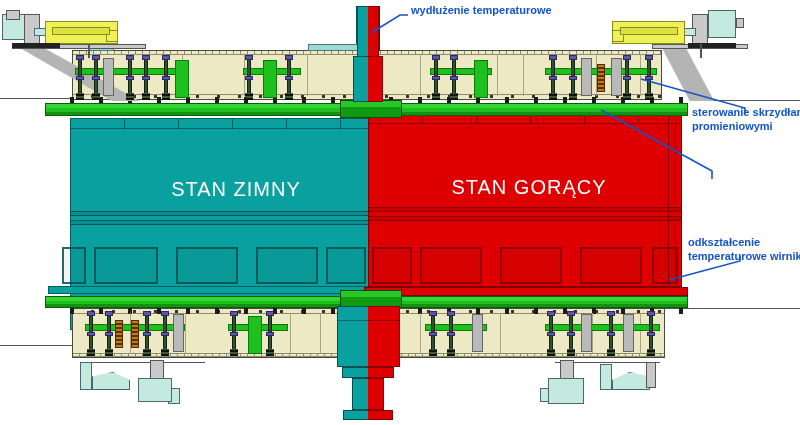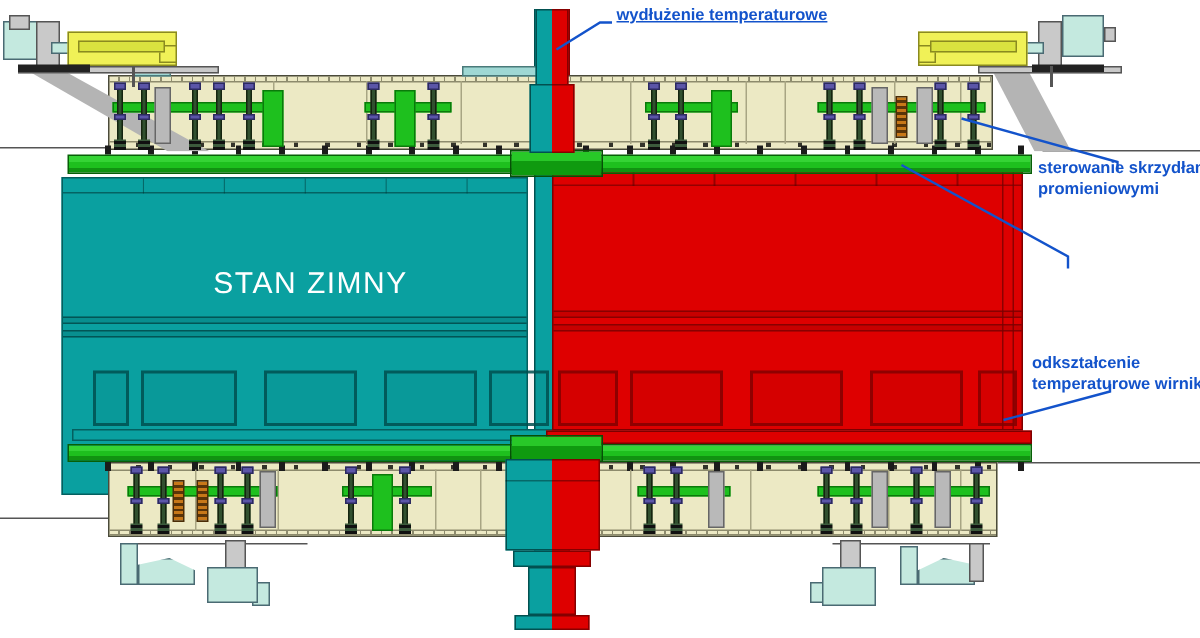--- a/index.html
+++ b/index.html
@@ -69,34 +69,35 @@
 <div id="stage">
 
   <div class="abs shaft-cold" style="left:356px;top:6px;width:12px;height:414px;z-index:1;"></div>
   <div class="abs shaft-hot" style="left:368px;top:6px;width:12px;height:414px;z-index:1;"></div>
 
   <div class="abs thinline" style="left:0;top:98px;width:143px;height:1px;z-index:2;"></div>
   <div class="abs thinline" style="left:695px;top:100px;width:105px;height:1px;z-index:2;"></div>
   <div class="abs thinline" style="left:0;top:345px;width:72px;height:1px;z-index:2;"></div>
   <div class="abs thinline" style="left:665px;top:308px;width:135px;height:1px;z-index:2;"></div>
 
-  <div class="abs body-cold" style="left:41px;top:118px;width:311px;height:212px;z-index:3;">
+  <div class="abs body-cold" style="left:70px;top:118px;width:311px;height:212px;z-index:3;">
     <div class="abs band-cold" style="left:0;top:0;width:100%;height:10px;"></div>
     <div class="abs seam-cold" style="left:0;top:92px;width:100%;height:5px;"></div>
     <div class="abs seam-cold" style="left:0;top:101px;width:100%;height:5px;"></div>
     <div class="abs state-label" style="left:165px;top:59px;">STAN ZIMNY</div>
   </div>
   <div class="abs ledge-cold" style="left:48px;top:286px;width:324px;height:8px;z-index:3;"></div>
 
   <div class="abs body-hot" style="left:368px;top:113px;width:314px;height:174px;z-index:3;">
     <div class="abs band-hot" style="left:0;top:0;width:100%;height:10px;"></div>
     <div class="abs seam-hot" style="left:0;top:93px;width:100%;height:5px;"></div>
     <div class="abs seam-hot" style="left:0;top:102px;width:100%;height:5px;"></div>
     <div class="abs" style="left:299px;top:0;width:1px;height:100%;background:rgba(120,0,0,.8);"></div>
     <div class="abs" style="left:306px;top:0;width:1px;height:100%;background:rgba(120,0,0,.8);"></div>
+    <div class="abs state-label" style="left:160px;top:62px;">STAN GORĄCY</div>
   </div>
   <div class="abs ledge-hot" style="left:364px;top:287px;width:324px;height:9px;z-index:3;"></div>
 
   <div class="abs rail-bolts" style="left:45px;top:97px;width:643px;height:6px;z-index:5;"></div>
   <div class="abs rail" style="left:45px;top:103px;width:643px;height:13px;z-index:5;"></div>
   <div class="abs rail-bolts" style="left:45px;top:308px;width:643px;height:6px;z-index:5;"></div>
   <div class="abs rail" style="left:45px;top:296px;width:643px;height:12px;z-index:5;"></div>
   <div class="abs rail-junction" style="left:340px;top:100px;width:62px;height:18px;z-index:8;"></div>
   <div class="abs rail-junction" style="left:340px;top:290px;width:62px;height:18px;z-index:8;"></div>
 
@@ -166,21 +167,21 @@
   <div class="abs shaft-cold" style="left:343px;top:410px;width:25px;height:10px;z-index:9;"></div>
   <div class="abs shaft-hot" style="left:368px;top:410px;width:25px;height:10px;z-index:9;"></div>
 
   <svg id="leaders" width="800" height="425" viewBox="0 0 800 425">
     <polyline points="371,33 400,15 408,15" fill="none" stroke="#1353cb" stroke-width="1.6"></polyline>
     <polyline points="641,79 745,108 745,114" fill="none" stroke="#1353cb" stroke-width="1.6"></polyline>
     <polyline points="601,110 712,171 712,179" fill="none" stroke="#1353cb" stroke-width="1.6"></polyline>
     <polyline points="669,280 740,261 740,256" fill="none" stroke="#1353cb" stroke-width="1.6"></polyline>
   </svg>
 
-  <div class="abs anno" style="left:411px;top:4px;text-decoration:underline;">
+  <div class="abs anno" style="left:411px;top:4px;">
     <div>wydłużenie temperaturowe</div>
   </div>
   <div class="abs anno" style="left:692px;top:106px;">
     <div>sterowanie skrzydłami</div>
     <div>promieniowymi</div>
   </div>
   <div class="abs anno" style="left:685px;top:181px;">
   </div>
   <div class="abs anno" style="left:688px;top:236px;">
     <div>odkształcenie</div>

